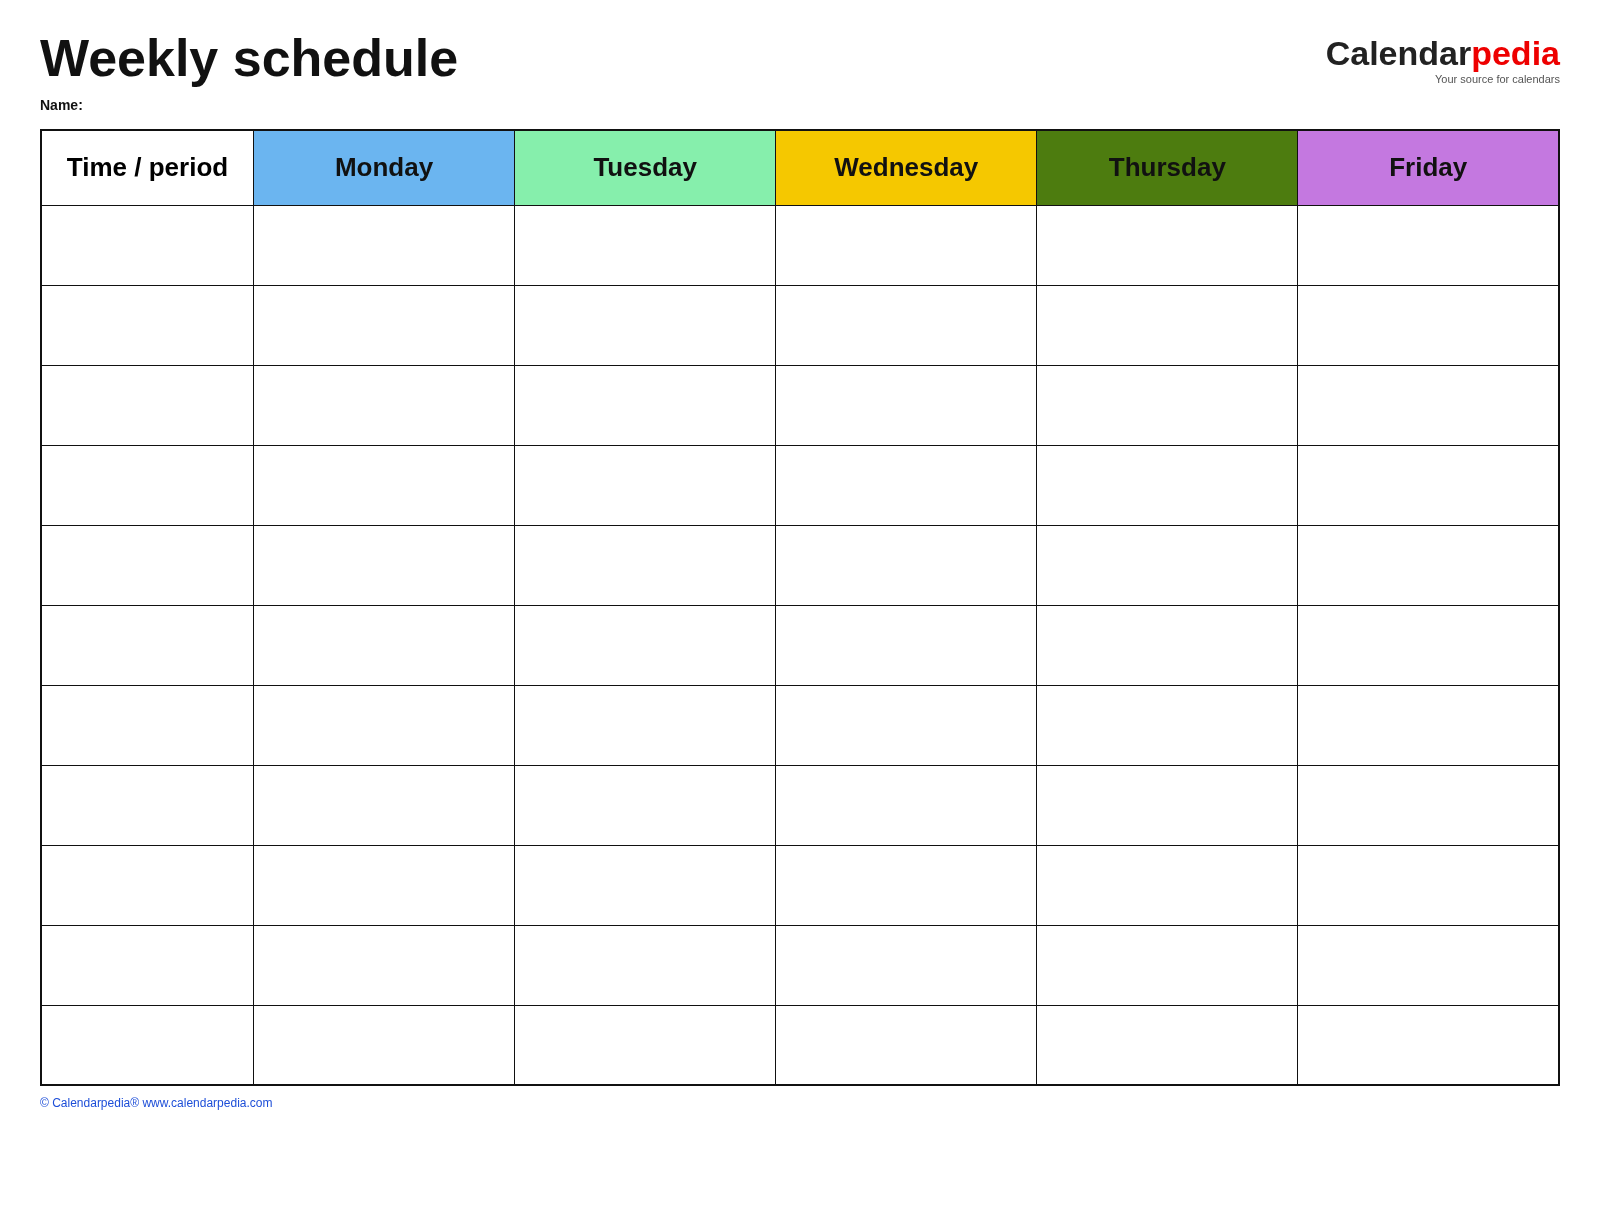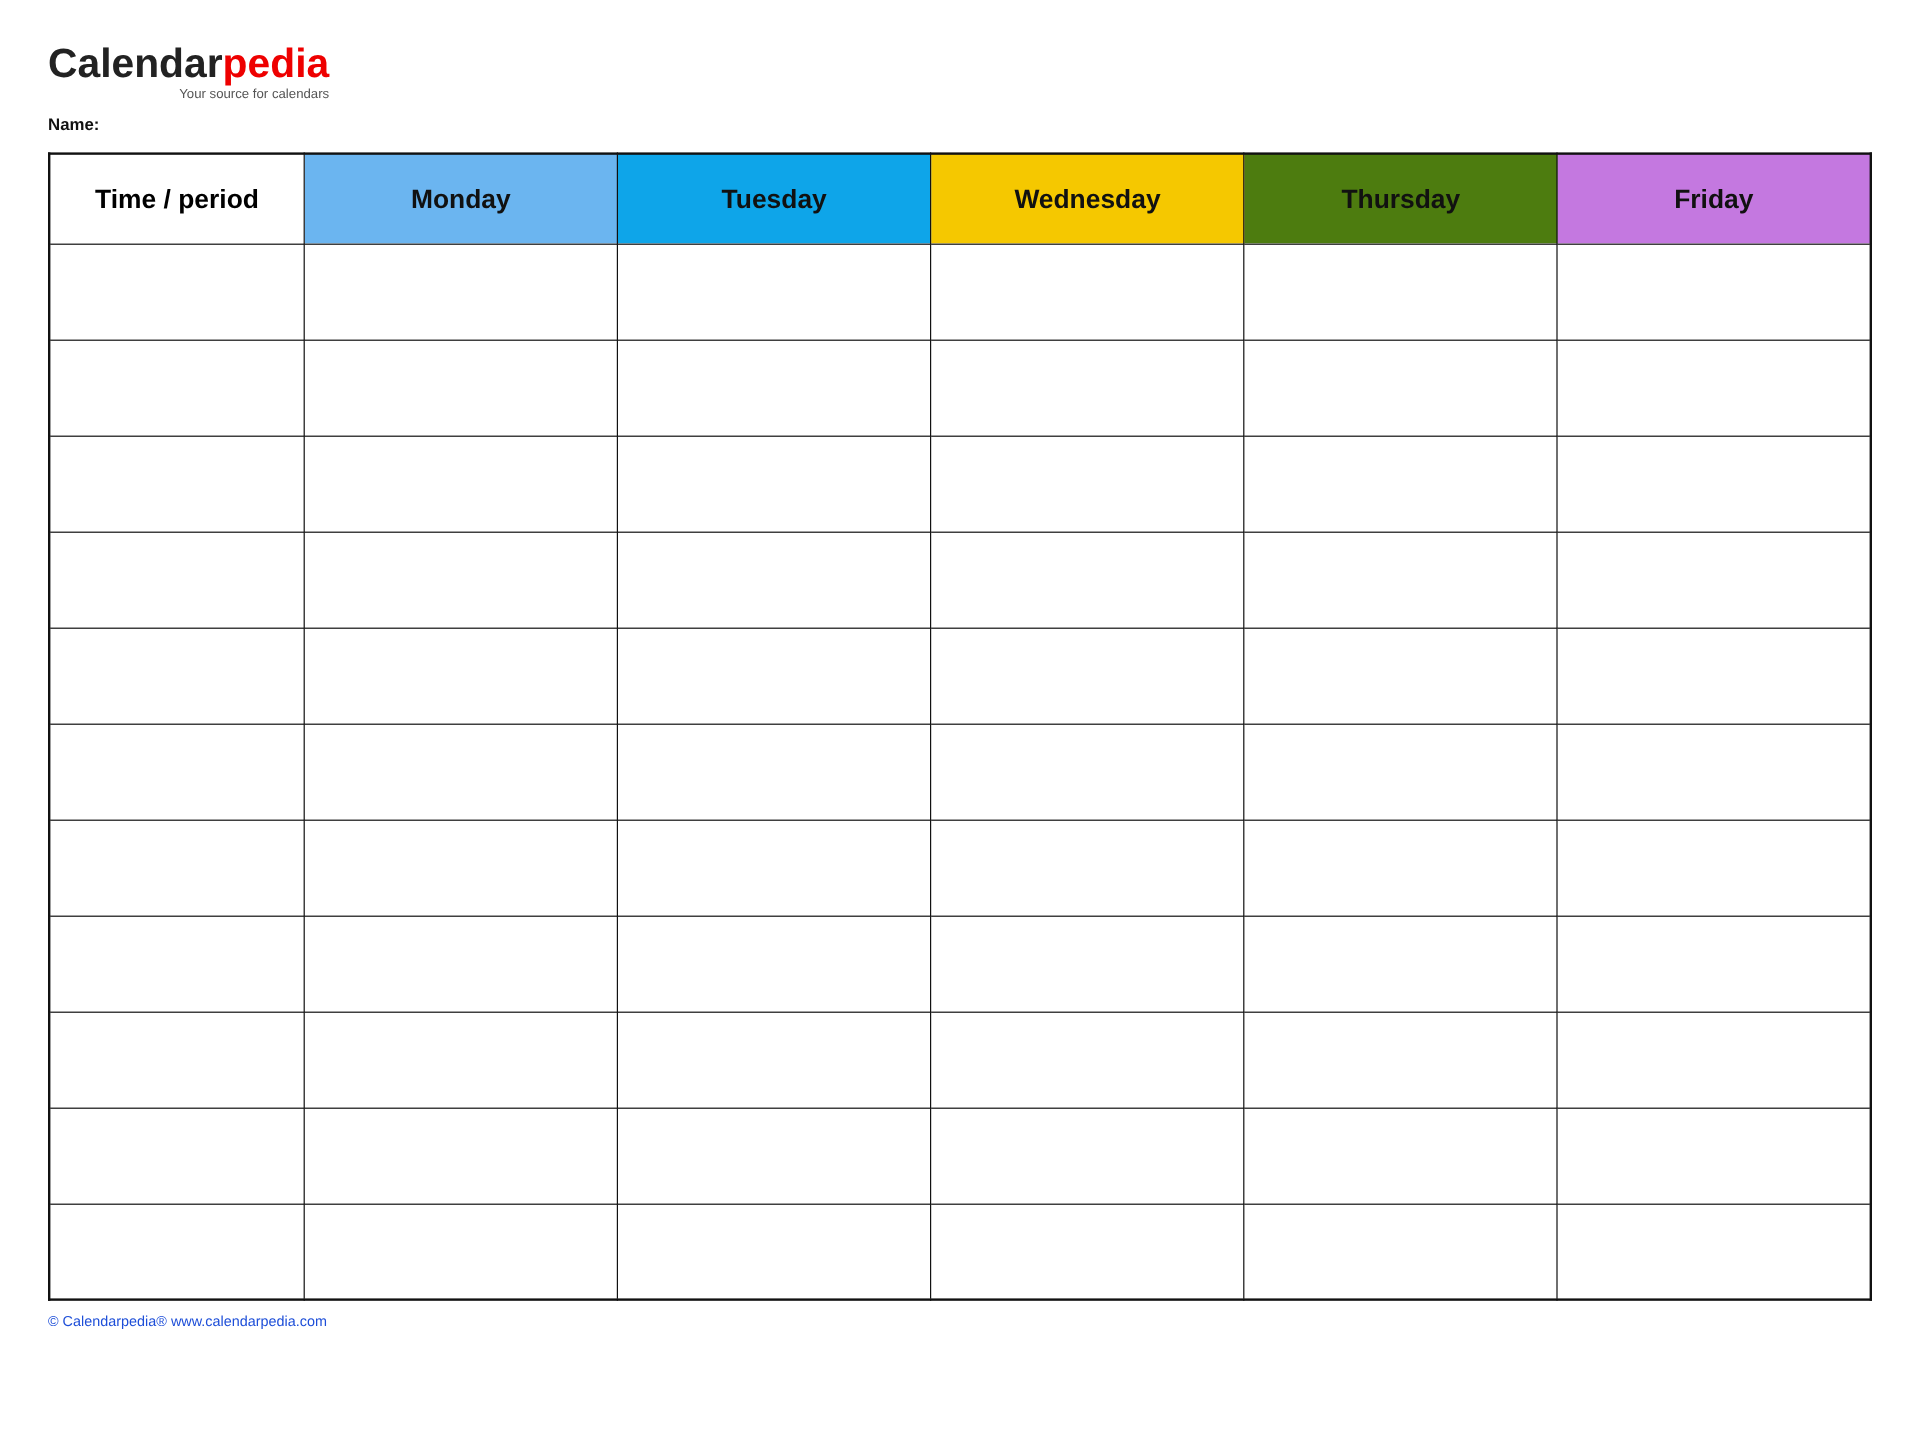--- a/index.html
+++ b/index.html
@@ -55,50 +55,51 @@
       width: 100%;
       border-collapse: collapse;
       border: 2px solid #111;
     }
     .schedule-table th, .schedule-table td {
       border: 1.5px solid #111;
       padding: 0;
       height: 80px;
     }
     .schedule-table th {
-      font-size: 22px;
+      font-size: 26px;
       font-weight: 700;
       text-align: center;
       vertical-align: middle;
       height: 75px;
     }
     .col-time {
       background: #fff;
       font-size: 18px;
       font-weight: 600;
       width: 14%;
     }
     .col-monday { background: #6bb5f0; color: #111; width: 17.2%; }
-    .col-tuesday { background: #0ea5e9; color: #111; width: 17.2%; }
+    .col-tuesday { background: #86efac; color: #111; width: 17.2%; }
     .col-wednesday { background: #f5c800; color: #111; width: 17.2%; }
     .col-thursday { background: #4d7c0f; color: #111; width: 17.2%; }
     .col-friday { background: #c478e0; color: #111; width: 17.2%; }
     .schedule-table td {
       background: #fff;
     }
     .footer {
       margin-top: 10px;
       font-size: 12px;
       color: #1d4ed8;
     }
   </style>
 </head>
 <body>
 
 <div class="header-row">
+  <div class="page-title">Weekly schedule</div>
   <div class="logo-container">
     <div class="logo-text">
       <span class="logo-calendar">Calendar</span><span class="logo-pedia">pedia</span>
     </div>
     <div class="logo-tagline">Your source for calendars</div>
   </div>
 </div>
 
 <div class="name-row">Name:</div>
 

